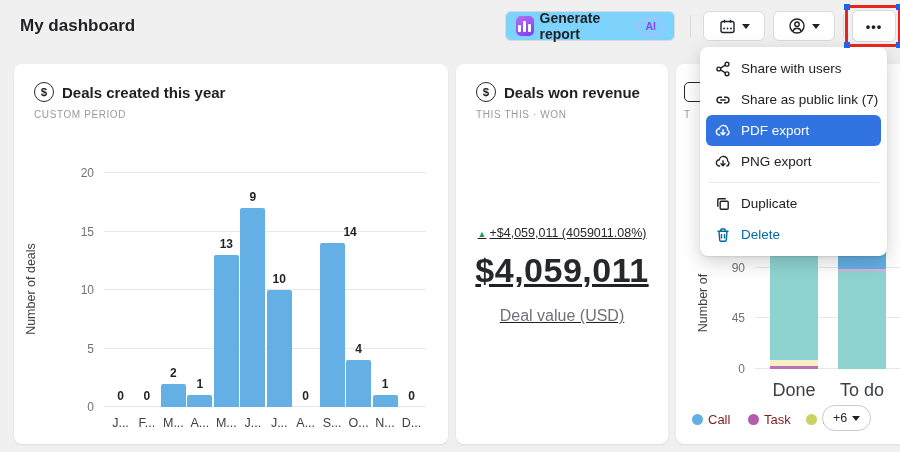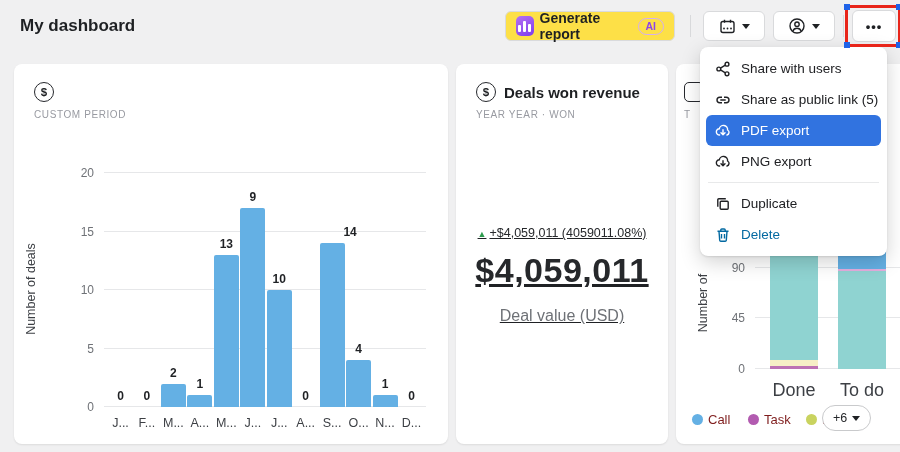--- a/index.html
+++ b/index.html
@@ -11,21 +11,21 @@
     color:#1f2124;
   }
   
   .header { position:absolute; left:0; top:0; width:828px; height:52px; }
   .page-title { position:absolute; left:20px; top:16px; font-size:17px; font-weight:700; color:#1e2023; }
   .hbtn {
     position:absolute; top:11px; height:30px; background:#fff;
     border:1px solid #d9dadc; border-radius:6px; display:flex; align-items:center;
     justify-content:center; gap:6px; cursor:pointer; font-size:13.5px;
   }
-  .gen-btn { left:505px; width:170px; padding:0 10px; background:#fde047; }
+  .gen-btn { left:505px; width:170px; padding:0 10px; background:#7dd3fc; }
   .gen-icon { width:20px; height:20px; border-radius:5px;
     background:linear-gradient(150deg,#b571f2 0%,#7d3bee 100%);
     display:flex; align-items:flex-end; justify-content:center; gap:2px; padding-bottom:4px; }
   .gen-icon i { display:block; width:3px; background:#fff; border-radius:1px; }
   .gen-label { font-weight:700; font-size:14px; color:#1e2023; }
   .ai-badge { font-size:10.5px; font-weight:700; color:#8e44e8; border:1px solid #d3aef3;
     border-radius:999px; padding:1.5px 7px; }
   .hdivider { position:absolute; top:15px; width:1px; height:22px; background:#d8d9db; }
   .cal-btn { left:703px; width:62px; }
   .person-btn { left:773px; width:62px; }
@@ -143,20 +143,21 @@
       <i class="tr"></i>
       <i class="bl"></i>
       <i class="br"></i>
   </div>
 </div>
 
 <div class="card card1">
   <div class="card-head">
     <div class="title-row">
       <span class="dollar-icon">$</span>
+      <span class="card-title">Deals created this year</span>
     </div>
     <div class="card-sub">CUSTOM PERIOD</div>
   </div>
   <div class="c1-ylabel">Number of deals</div>
   <div class="c1-plot" id="c1-plot">
       <div class="gridline" style="bottom: 0px;">
         <span class="tick">0</span>
       </div>
       <div class="gridline" style="bottom: 58.5px;">
         <span class="tick">5</span>
@@ -234,21 +235,21 @@
       </div>
     </div>
 </div>
 
 <div class="card card2">
   <div class="card-head">
     <div class="title-row">
       <span class="dollar-icon">$</span>
       <span class="card-title">Deals won revenue</span>
     </div>
-    <div class="card-sub">YEAR YEAR  ·  WON</div>
+    <div class="card-sub">THIS THIS  ·  WON</div>
   </div>
   <div class="kpi-wrap">
     <div class="kpi-delta">
       <span class="tri">▲</span><span>+$4,059,011 (4059011.08%)</span>
     </div>
     <div class="kpi-value">$4,059,011</div>
     <div class="kpi-caption">Deal value (USD)</div>
   </div>
 </div>
 
@@ -314,21 +315,21 @@
         </svg>
       </span>
       <span>Share with users</span>
     </div>
     <div class="menu-item">
       <span style="display: flex;">
         <svg width="16" height="16" viewBox="0 0 16 16" fill="none" stroke="currentColor" stroke-width="1.4">
           <path d="M7 5.2H4.8a2.8 2.8 0 000 5.6H7M9 5.2h2.2a2.8 2.8 0 010 5.6H9M5.3 8h5.4"></path>
         </svg>
       </span>
-      <span>Share as public link (5)</span>
+      <span>Share as public link (7)</span>
     </div>
     <div class="menu-item highlighted">
       <span style="display: flex;">
         <svg width="16" height="16" viewBox="0 0 16 16" fill="none" stroke="currentColor" stroke-width="1.4">
           <path d="M4.6 12A3.1 3.1 0 014.3 5.8 4.2 4.2 0 0112.6 7 2.7 2.7 0 0112 12" stroke-linecap="round"></path>
           <path d="M8 6.8v5M6 9.8l2 2 2-2" stroke-linecap="round" stroke-linejoin="round"></path>
         </svg>
       </span>
       <span>PDF export</span>
     </div>

